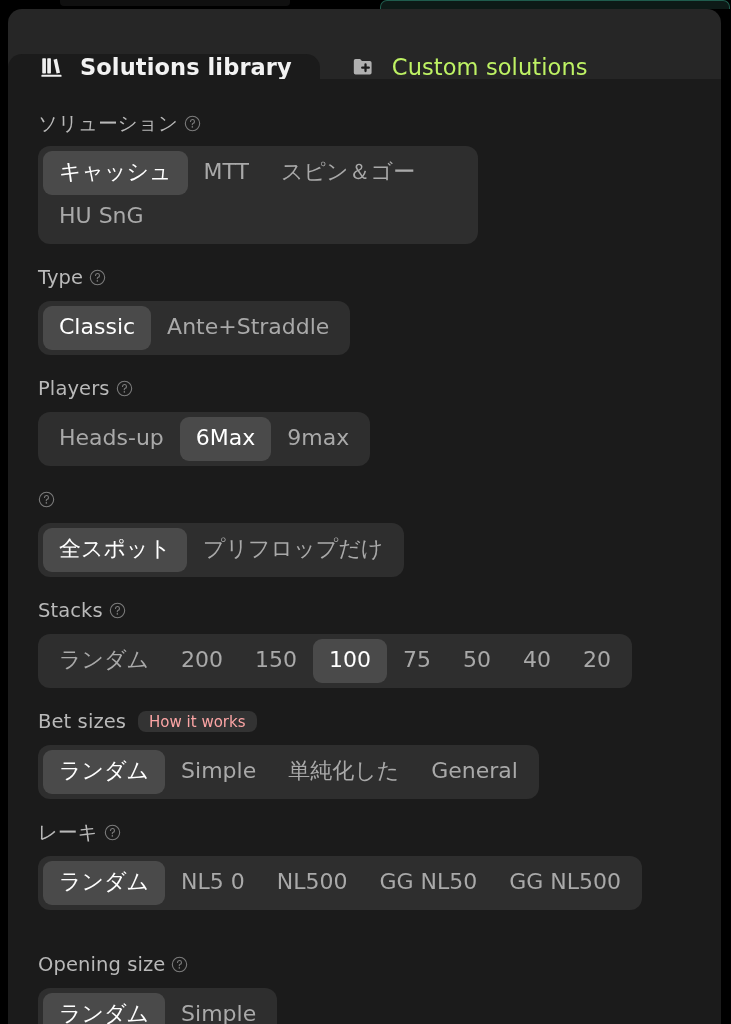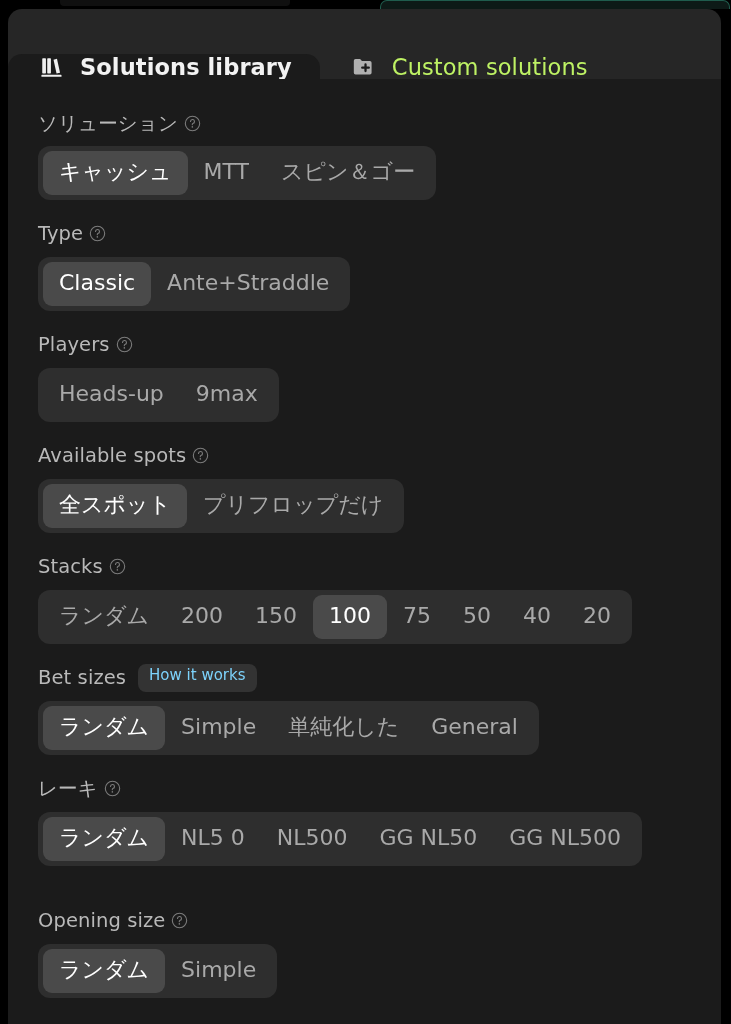--- a/index.html
+++ b/index.html
@@ -136,24 +136,24 @@
     justify-content: center;
     width: 17px;
     height: 17px;
     flex: none;
     opacity: 0.85;
   }
   .badge {
     display: inline-flex;
     align-items: center;
     background: #333333;
-    color: #7dd3fc;
+    color: #fca5a5;
     font-size: 15px;
     border-radius: 8px;
-    padding: 4px 11px 9px;
+    padding: 4px 11px 2px;
     margin-left: 6px;
     line-height: 1;
     white-space: nowrap;
   }
 
   
   .seg {
     display: inline-flex;
     flex-wrap: wrap;
     background: #2e2e2e;
@@ -223,20 +223,21 @@
                 <circle cx="9" cy="9" r="7.6" stroke="#8d8d8d" stroke-width="1.15"></circle>
                 <path d="M6.9 6.9a2.1 2.1 0 1 1 2.5 2.05c-.5.12-.6.5-.6.95v.45" stroke="#8d8d8d" stroke-width="1.15" stroke-linecap="round" fill="none"></path>
                 <circle cx="8.85" cy="12.6" r="0.85" fill="#8d8d8d"></circle>
               </svg>
             </span>
           </div>
           <div class="seg-wrap"><div class="seg wrapbox">
               <div class="seg-opt selected">キャッシュ</div>
               <div class="seg-opt">MTT</div>
               <div class="seg-opt">スピン＆ゴー</div>
+              <div class="seg-opt">HU SnG</div>
             </div></div>
         </div>
         <div class="field">
           <div class="field-label-row">
             <span class="field-label">Type</span>
             <span class="help-icon">
               <svg width="17" height="17" viewBox="0 0 18 18" fill="none">
                 <circle cx="9" cy="9" r="7.6" stroke="#8d8d8d" stroke-width="1.15"></circle>
                 <path d="M6.9 6.9a2.1 2.1 0 1 1 2.5 2.05c-.5.12-.6.5-.6.95v.45" stroke="#8d8d8d" stroke-width="1.15" stroke-linecap="round" fill="none"></path>
                 <circle cx="8.85" cy="12.6" r="0.85" fill="#8d8d8d"></circle>
@@ -254,26 +255,26 @@
             <span class="help-icon">
               <svg width="17" height="17" viewBox="0 0 18 18" fill="none">
                 <circle cx="9" cy="9" r="7.6" stroke="#8d8d8d" stroke-width="1.15"></circle>
                 <path d="M6.9 6.9a2.1 2.1 0 1 1 2.5 2.05c-.5.12-.6.5-.6.95v.45" stroke="#8d8d8d" stroke-width="1.15" stroke-linecap="round" fill="none"></path>
                 <circle cx="8.85" cy="12.6" r="0.85" fill="#8d8d8d"></circle>
               </svg>
             </span>
           </div>
           <div class="seg-wrap"><div class="seg">
               <div class="seg-opt">Heads-up</div>
+              <div class="seg-opt selected">6Max</div>
               <div class="seg-opt">9max</div>
             </div></div>
         </div>
         <div class="field">
           <div class="field-label-row">
-            <span class="field-label">Available spots</span>
             <span class="help-icon">
               <svg width="17" height="17" viewBox="0 0 18 18" fill="none">
                 <circle cx="9" cy="9" r="7.6" stroke="#8d8d8d" stroke-width="1.15"></circle>
                 <path d="M6.9 6.9a2.1 2.1 0 1 1 2.5 2.05c-.5.12-.6.5-.6.95v.45" stroke="#8d8d8d" stroke-width="1.15" stroke-linecap="round" fill="none"></path>
                 <circle cx="8.85" cy="12.6" r="0.85" fill="#8d8d8d"></circle>
               </svg>
             </span>
           </div>
           <div class="seg-wrap"><div class="seg">
               <div class="seg-opt selected">全スポット</div>

